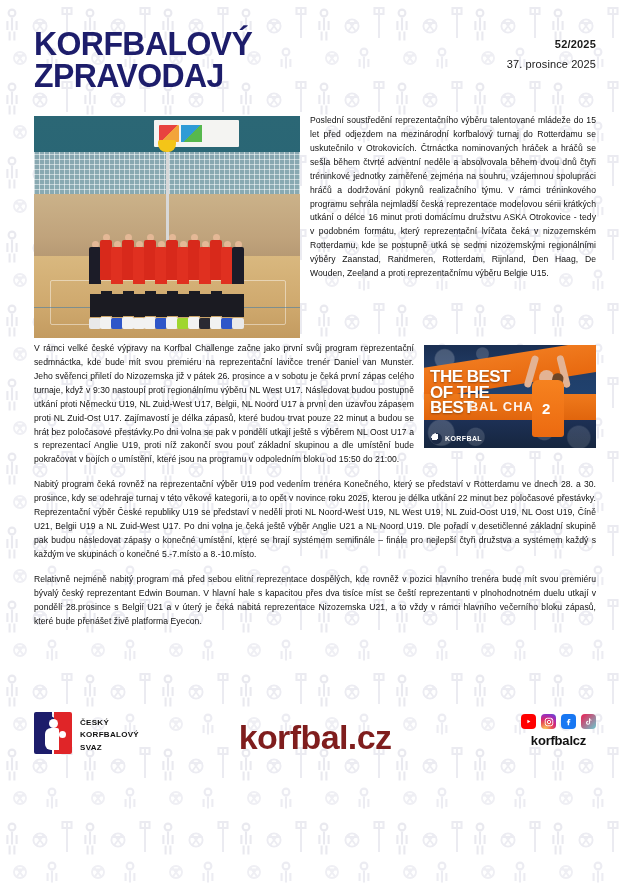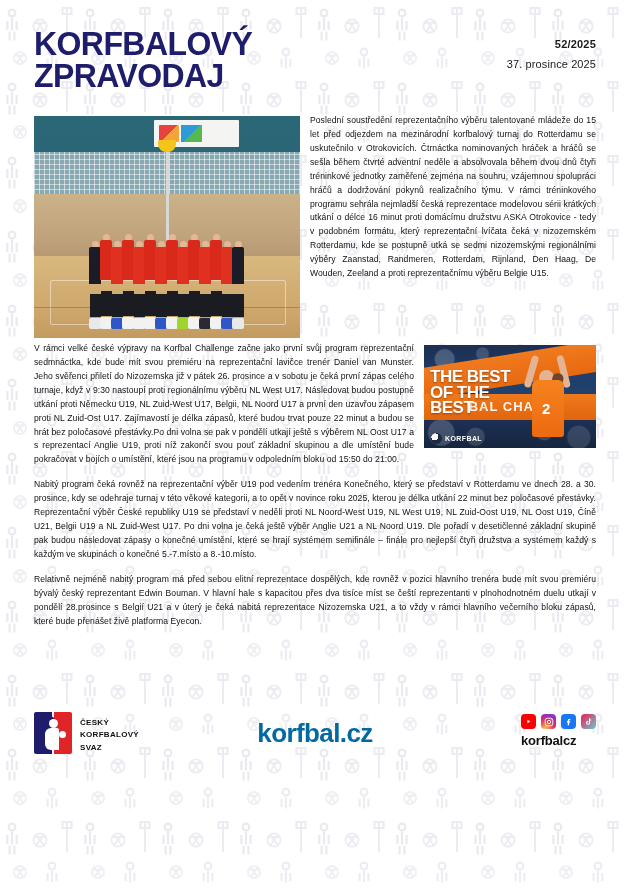--- a/index.html
+++ b/index.html
@@ -390,31 +390,31 @@
     line-height: 1.55;
     letter-spacing: .3px;
     white-space: pre-line;
   }
 
   .site-url {
     position: absolute;
     left: 50%;
     top: 22px;
     transform: translateX(-50%);
-    font-size: 26px;
+    font-size: 34px;
     font-weight: 700;
-    color: #0369a1;
+    color: #7f1d1d;
     letter-spacing: -0.6px;
   }
 
   .social {
     position: absolute;
     right: 34px;
     top: 18px;
-    text-align: left;
+    text-align: center;
   }
   .social-icons {
     display: flex;
     gap: 5px;
     justify-content: center;
     margin-bottom: 4px;
   }
   .s-ico {
     width: 15px; height: 15px;
     border-radius: 4px;

